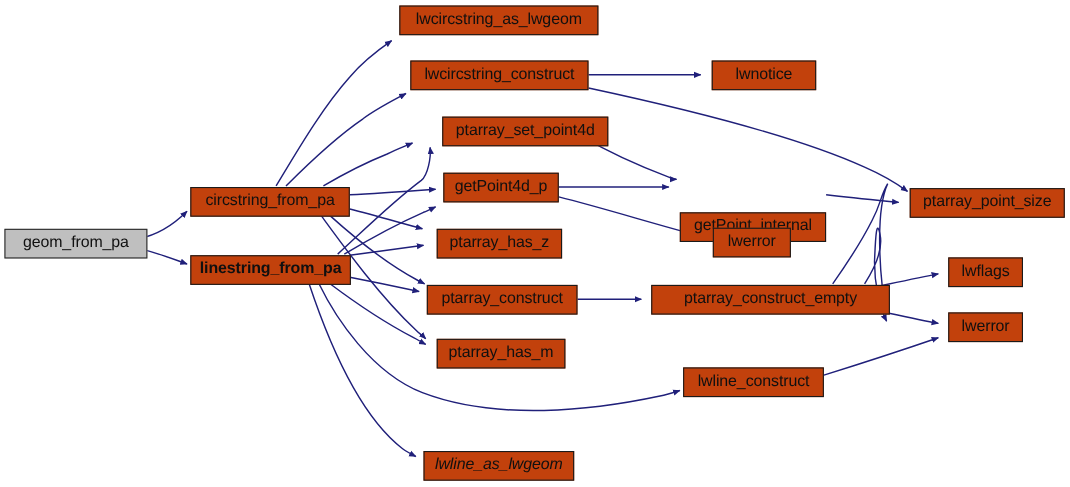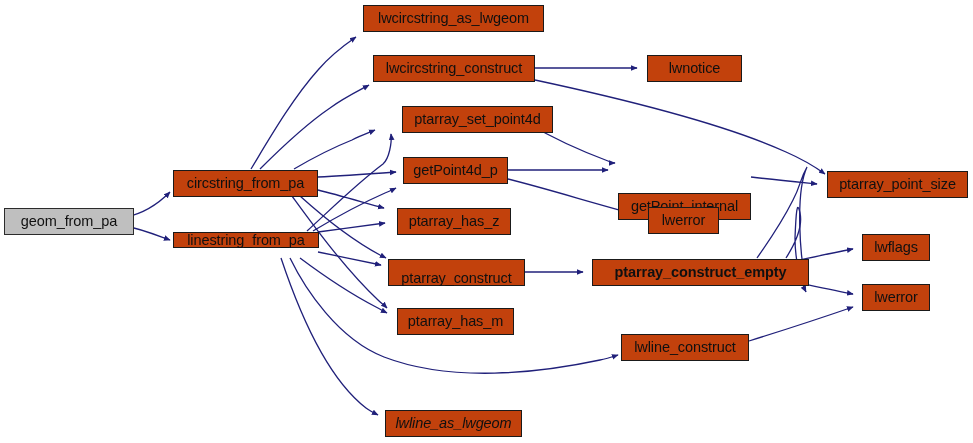--- a/index.html
+++ b/index.html
@@ -97,57 +97,57 @@
       </g>
   </svg>
 
   <div id="node-layer">
       <div class="gnode root" style="left: 4px; top: 208px; width: 130px; height: 27px;">
         <span class="lbl">geom_from_pa</span>
       </div>
       <div class="gnode" style="left: 173px; top: 170px; width: 145px; height: 27px;">
         <span class="lbl">circstring_from_pa</span>
       </div>
-      <div class="gnode" style="left: 173px; top: 232px; width: 146px; height: 16px;">
+      <div class="gnode" style="left: 173px; top: 232px; width: 146px; height: 27px; font-weight: bold;">
         <span class="lbl">linestring_from_pa</span>
       </div>
       <div class="gnode" style="left: 363px; top: 5px; width: 181px; height: 27px;">
         <span class="lbl">lwcircstring_as_lwgeom</span>
       </div>
       <div class="gnode" style="left: 373px; top: 55px; width: 162px; height: 27px;">
         <span class="lbl">lwcircstring_construct</span>
       </div>
       <div class="gnode" style="left: 378px; top: 106px; width: 151px; height: 27px; margin-left: 24px;">
         <span class="lbl">ptarray_set_point4d</span>
       </div>
       <div class="gnode" style="left: 403px; top: 157px; width: 105px; height: 27px;">
         <span class="lbl">getPoint4d_p</span>
       </div>
       <div class="gnode" style="left: 397px; top: 208px; width: 114px; height: 27px;">
         <span class="lbl">ptarray_has_z</span>
       </div>
-      <div class="gnode" style="left: 388px; top: 259px; width: 137px; height: 27px; align-items: flex-end;">
+      <div class="gnode" style="left: 388px; top: 259px; width: 137px; height: 27px;">
         <span class="lbl">ptarray_construct</span>
       </div>
       <div class="gnode" style="left: 397px; top: 308px; width: 117px; height: 27px;">
         <span class="lbl">ptarray_has_m</span>
       </div>
       <div class="gnode" style="left: 385px; top: 410px; width: 137px; height: 27px; font-style: italic;">
         <span class="lbl">lwline_as_lwgeom</span>
       </div>
       <div class="gnode" style="left: 647px; top: 55px; width: 95px; height: 27px;">
         <span class="lbl">lwnotice</span>
       </div>
       <div class="gnode" style="left: 618px; top: 156px; width: 133px; height: 27px; margin-top: 37px;">
         <span class="lbl">getPoint_internal</span>
       </div>
       <div class="gnode" style="left: 648px; top: 207px; width: 71px; height: 27px;">
         <span class="lbl">lwerror</span>
       </div>
-      <div class="gnode" style="left: 592px; top: 259px; width: 217px; height: 27px; font-weight: bold;">
+      <div class="gnode" style="left: 592px; top: 259px; width: 217px; height: 27px;">
         <span class="lbl">ptarray_construct_empty</span>
       </div>
       <div class="gnode" style="left: 621px; top: 334px; width: 128px; height: 27px;">
         <span class="lbl">lwline_construct</span>
       </div>
       <div class="gnode" style="left: 827px; top: 171px; width: 141px; height: 27px;">
         <span class="lbl">ptarray_point_size</span>
       </div>
       <div class="gnode" style="left: 862px; top: 234px; width: 68px; height: 27px;">
         <span class="lbl">lwflags</span>

